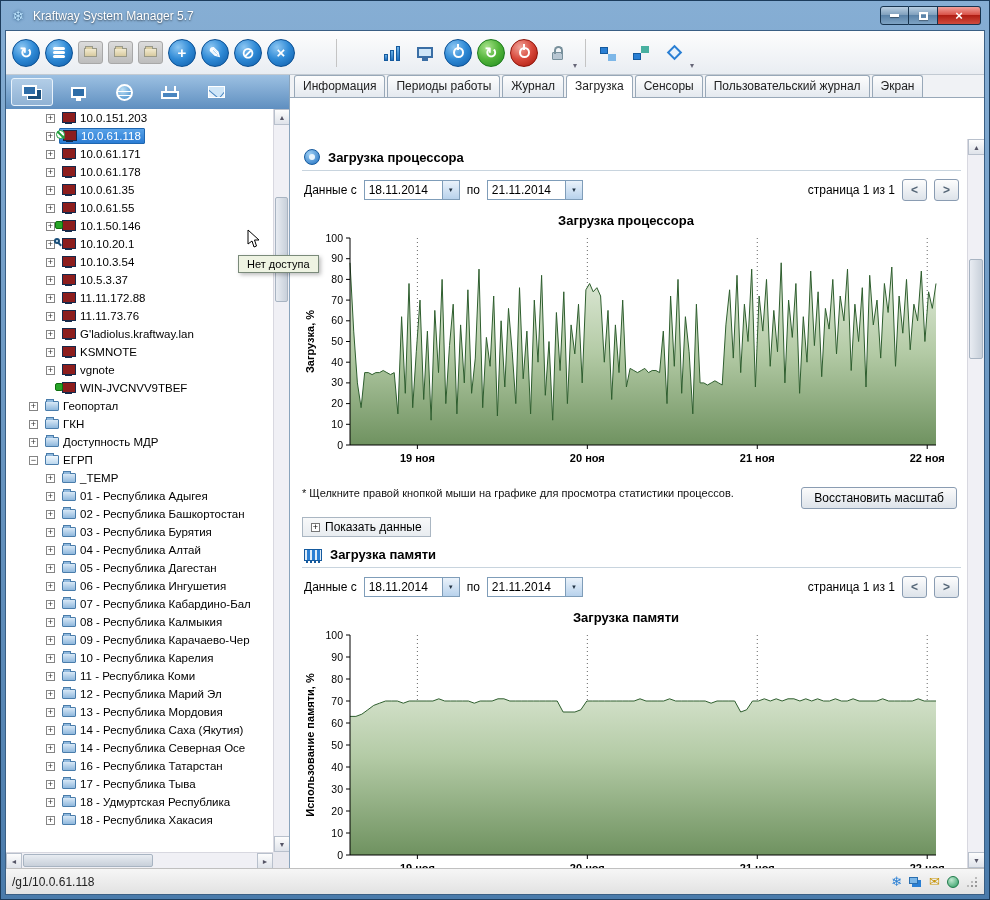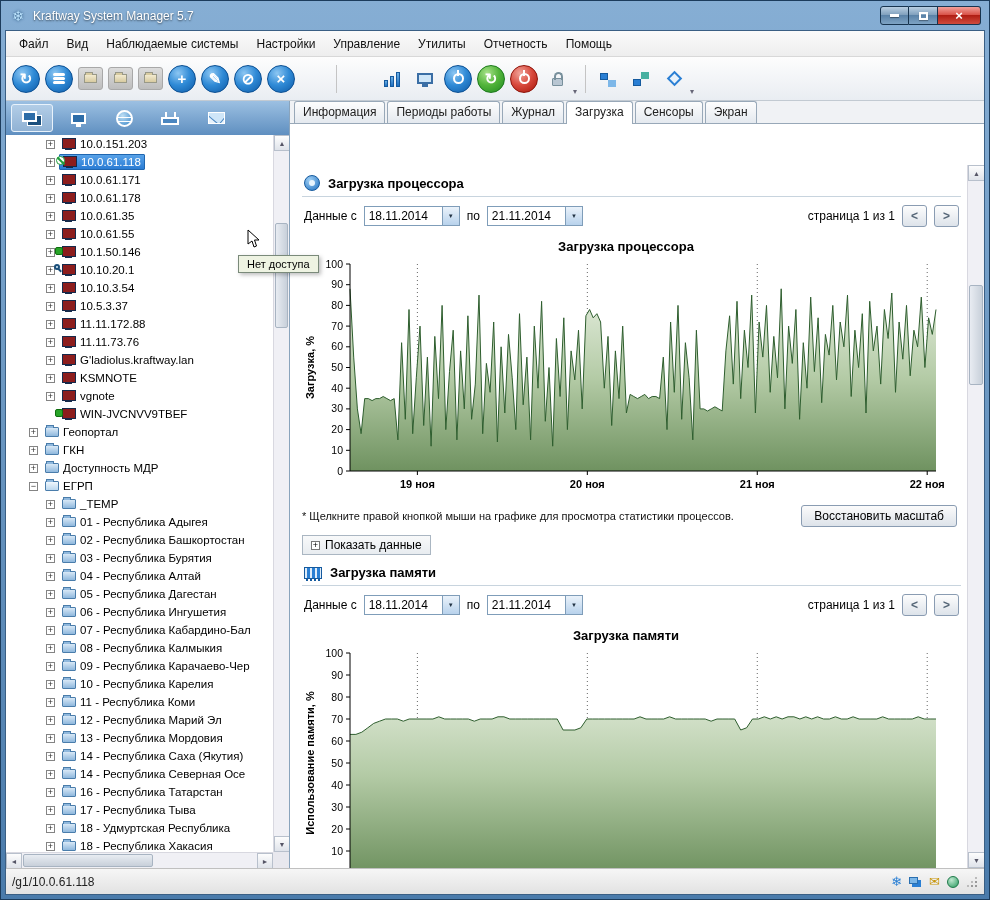--- a/index.html
+++ b/index.html
@@ -134,21 +134,21 @@
   .combo .val{ flex:1; padding:0 4px; font-size:12px; }
   .combo .dd{ width:17px; height:100%; background:linear-gradient(#eaf2fa,#b8d2ec); border-left:1px solid #7f9db9;
     display:flex; align-items:center; justify-content:center; font-size:6px; color:#234; }
   .navbtn{ width:25px; height:22px; border:1px solid #8a9cb2; border-radius:3px; background:linear-gradient(#fdfdfd,#dde3ea);
     display:flex; align-items:center; justify-content:center; font-size:12px; font-weight:bold; color:#567; }
 
   .chart-title{ text-align:center; font-weight:bold; font-size:13px; margin:8px 0 2px; width:648px; }
   .chart-xlabel{ text-align:center; font-weight:bold; font-size:11.5px; width:648px; margin-top:-2px; }
   svg text{ font-family:"Liberation Sans", sans-serif; fill:#000; }
 
-  .foot-row{ display:flex; align-items:center; margin-top:0; padding-right:4px; }
+  .foot-row{ display:flex; align-items:flex-start; margin-top:8px; padding-right:4px; }
   .footnote{ font-size:11px; color:#111; }
   .btn3d{ margin-left:auto; padding:3px 12px; border:1px solid #8a9cb2; border-radius:3px;
     background:linear-gradient(#fbfbfb,#dde3ea); font-size:12px; }
   .expander{ display:inline-flex; align-items:center; gap:5px; border:1px solid #aab6c2; background:linear-gradient(#f8f9fa,#e8ecf0);
     padding:2px 8px; font-size:12px; margin:8px 0 4px; }
   .mini-plus{ width:9px; height:9px; border:1px solid #777; background:#fff; font-size:9px; line-height:7px; text-align:center; }
 
   
   .statusbar{ height:26px; background:linear-gradient(#f6f6f6,#e2e2e2); border-top:1px solid #c0c0c0;
     display:flex; align-items:center; font-size:12px; padding:0 6px; gap:8px; }
@@ -178,30 +178,20 @@
           <span class="g-minbar"></span>
         </span>
       <span class="wbtn max">
           <span class="g-maxbox"></span>
         </span>
       <span class="wbtn close">×</span>
     </div>
   </div>
 
   <div class="app-inner">
-    <div class="menubar" id="menubar">
-        <span class="menu-item">Файл</span>
-        <span class="menu-item">Вид</span>
-        <span class="menu-item">Наблюдаемые системы</span>
-        <span class="menu-item">Настройки</span>
-        <span class="menu-item">Управление</span>
-        <span class="menu-item">Утилиты</span>
-        <span class="menu-item">Отчетность</span>
-        <span class="menu-item">Помощь</span>
-      </div>
     <div class="toolbar" id="toolbar">
         <span class="tb-btn circle-blue">
           <span>↻</span>
         </span>
         <span class="tb-btn circle-blue">
           <span class="g-db"></span>
         </span>
         <span class="tb-dis">
           <span class="g-folder"></span>
         </span>
@@ -591,20 +581,21 @@
         </div>
       </div>
 
       <div class="main">
         <div class="tabbar" id="tabbar">
             <span class="tab">Информация</span>
             <span class="tab">Периоды работы</span>
             <span class="tab">Журнал</span>
             <span class="tab active">Загрузка</span>
             <span class="tab">Сенсоры</span>
+            <span class="tab">Пользовательский журнал</span>
             <span class="tab">Экран</span>
           </div>
         <div class="main-body">
           <div class="main-content">
 
             
             <div class="sec-head">
               <span class="ic-cpu"></span>
               <span>Загрузка процессора</span>
             </div>

